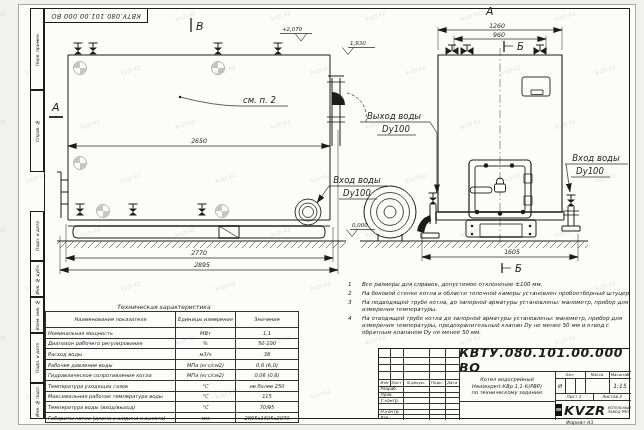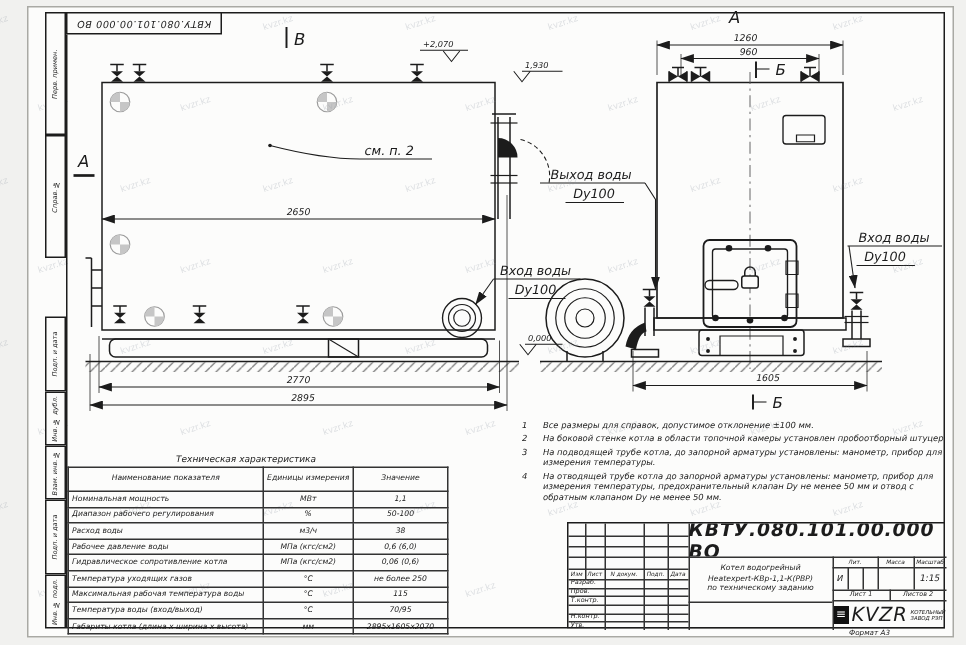--- a/index.html
+++ b/index.html
@@ -38,21 +38,21 @@
   
   #tblock{left:378px;top:348px;width:252px;height:71px;border:1.2px solid #1c1c1c;box-sizing:border-box;z-index:5;background:#fcfcfb;}
   #tblock .vl{position:absolute;width:0;border-left:.8px solid #333;}
   #tblock .hl{position:absolute;height:0;border-top:.8px solid #333;}
   #tblock .cell{position:absolute;display:flex;align-items:center;justify-content:center;overflow:hidden;font-style:italic;}
   #tblock .lft{justify-content:flex-start;padding-left:1.5px;}
   #docnum{left:80px;top:0;width:172px;height:22px;font-size:12.5px;font-weight:600;letter-spacing:.6px;}
   #descr{left:80px;top:22px;width:96px;height:30px;flex-direction:column;font-size:5.1px;line-height:1.25;text-align:center;}
   #logocell{left:176px;top:51px;width:76px;height:20px;gap:2px;}
   #logomark{width:10px;height:12px;background:#111;color:#fff;font-size:8px;line-height:12px;text-align:center;font-style:normal;}
-  #logotxt{font-size:13px;font-weight:normal;font-style:italic;letter-spacing:.5px;}
+  #logotxt{font-size:13px;font-weight:bold;font-style:italic;letter-spacing:.5px;}
   #companyname{font-size:3.6px;line-height:1.2;font-style:italic;text-align:left;}
   #fmt{left:566px;top:420px;font-size:4.8px;font-style:italic;z-index:5;}
 </style>
 </head>
 <body>
 
 <div id="page">
   <div id="paper" class="abs"></div>
 
   <div id="wm" class="abs">

